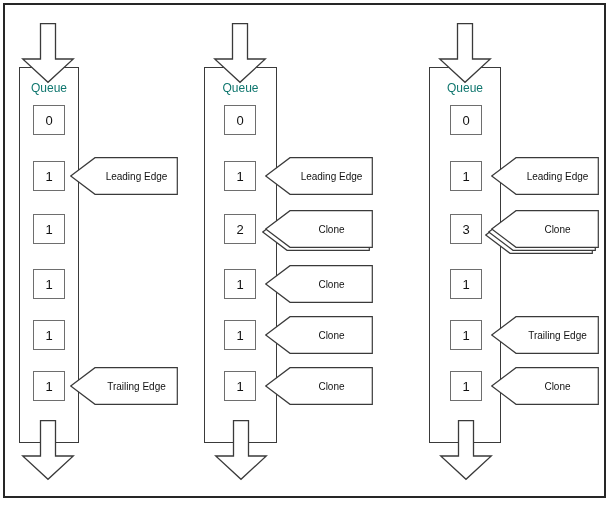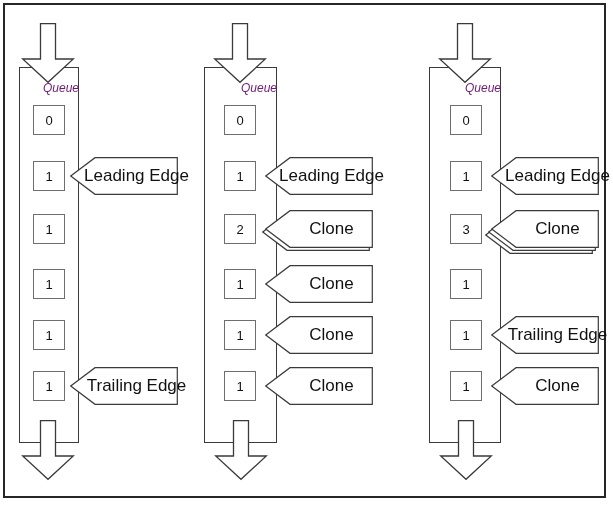--- a/index.html
+++ b/index.html
@@ -16,21 +16,21 @@
   }
   .qrect{
     position:absolute;top:67px;height:376px;
     border:1px solid #3a3a3a;background:#ffffff;box-sizing:border-box;
   }
   .qrect.col1{left:19px;width:60px;}
   .qrect.col2{left:204px;width:73px;}
   .qrect.col3{left:429px;width:72px;}
   .qlabel{
     position:absolute;top:81px;font-size:12px;line-height:14px;
-    text-align:right;color:#701a75;font-style:italic;
+    text-align:center;color:#0f766e;
   }
   .qlabel.col1{left:19px;width:60px;}
   .qlabel.col2{left:204px;width:73px;}
   .qlabel.col3{left:429px;width:72px;}
   .cell{
     position:absolute;width:32px;height:30px;box-sizing:border-box;
     border:1px solid #6e6e6e;background:#ffffff;
     display:flex;align-items:center;justify-content:center;
     font-size:13px;color:#111111;
   }
@@ -41,21 +41,21 @@
     position:absolute;width:108px;height:38px;
   }
   .callout.co1{left:70px;} .callout.co2{left:265px;} .callout.co3{left:491px;}
   .cor2{top:157px;} .cor3{top:210px;} .cor4{top:265px;}
   .cor5{top:316px;} .cor6{top:367px;}
   .co-svg{position:absolute;left:0;top:0;overflow:visible;}
   .co-shape{fill:#ffffff;stroke:#3a3a3a;stroke-width:1.2;}
   .co-label{
     position:absolute;left:25px;top:0;width:83px;height:38px;
     display:flex;align-items:center;justify-content:center;
-    font-size:17px;color:#111111;white-space:nowrap;
+    font-size:10px;color:#111111;white-space:nowrap;
   }
   .arrow{position:absolute;overflow:visible;}
   .arrow-shape{fill:#ffffff;stroke:#3a3a3a;stroke-width:1.3;}
 </style>
 </head>
 <body>
 
 <div class="frame"></div>
 
 <div class="qrect col1"></div>

